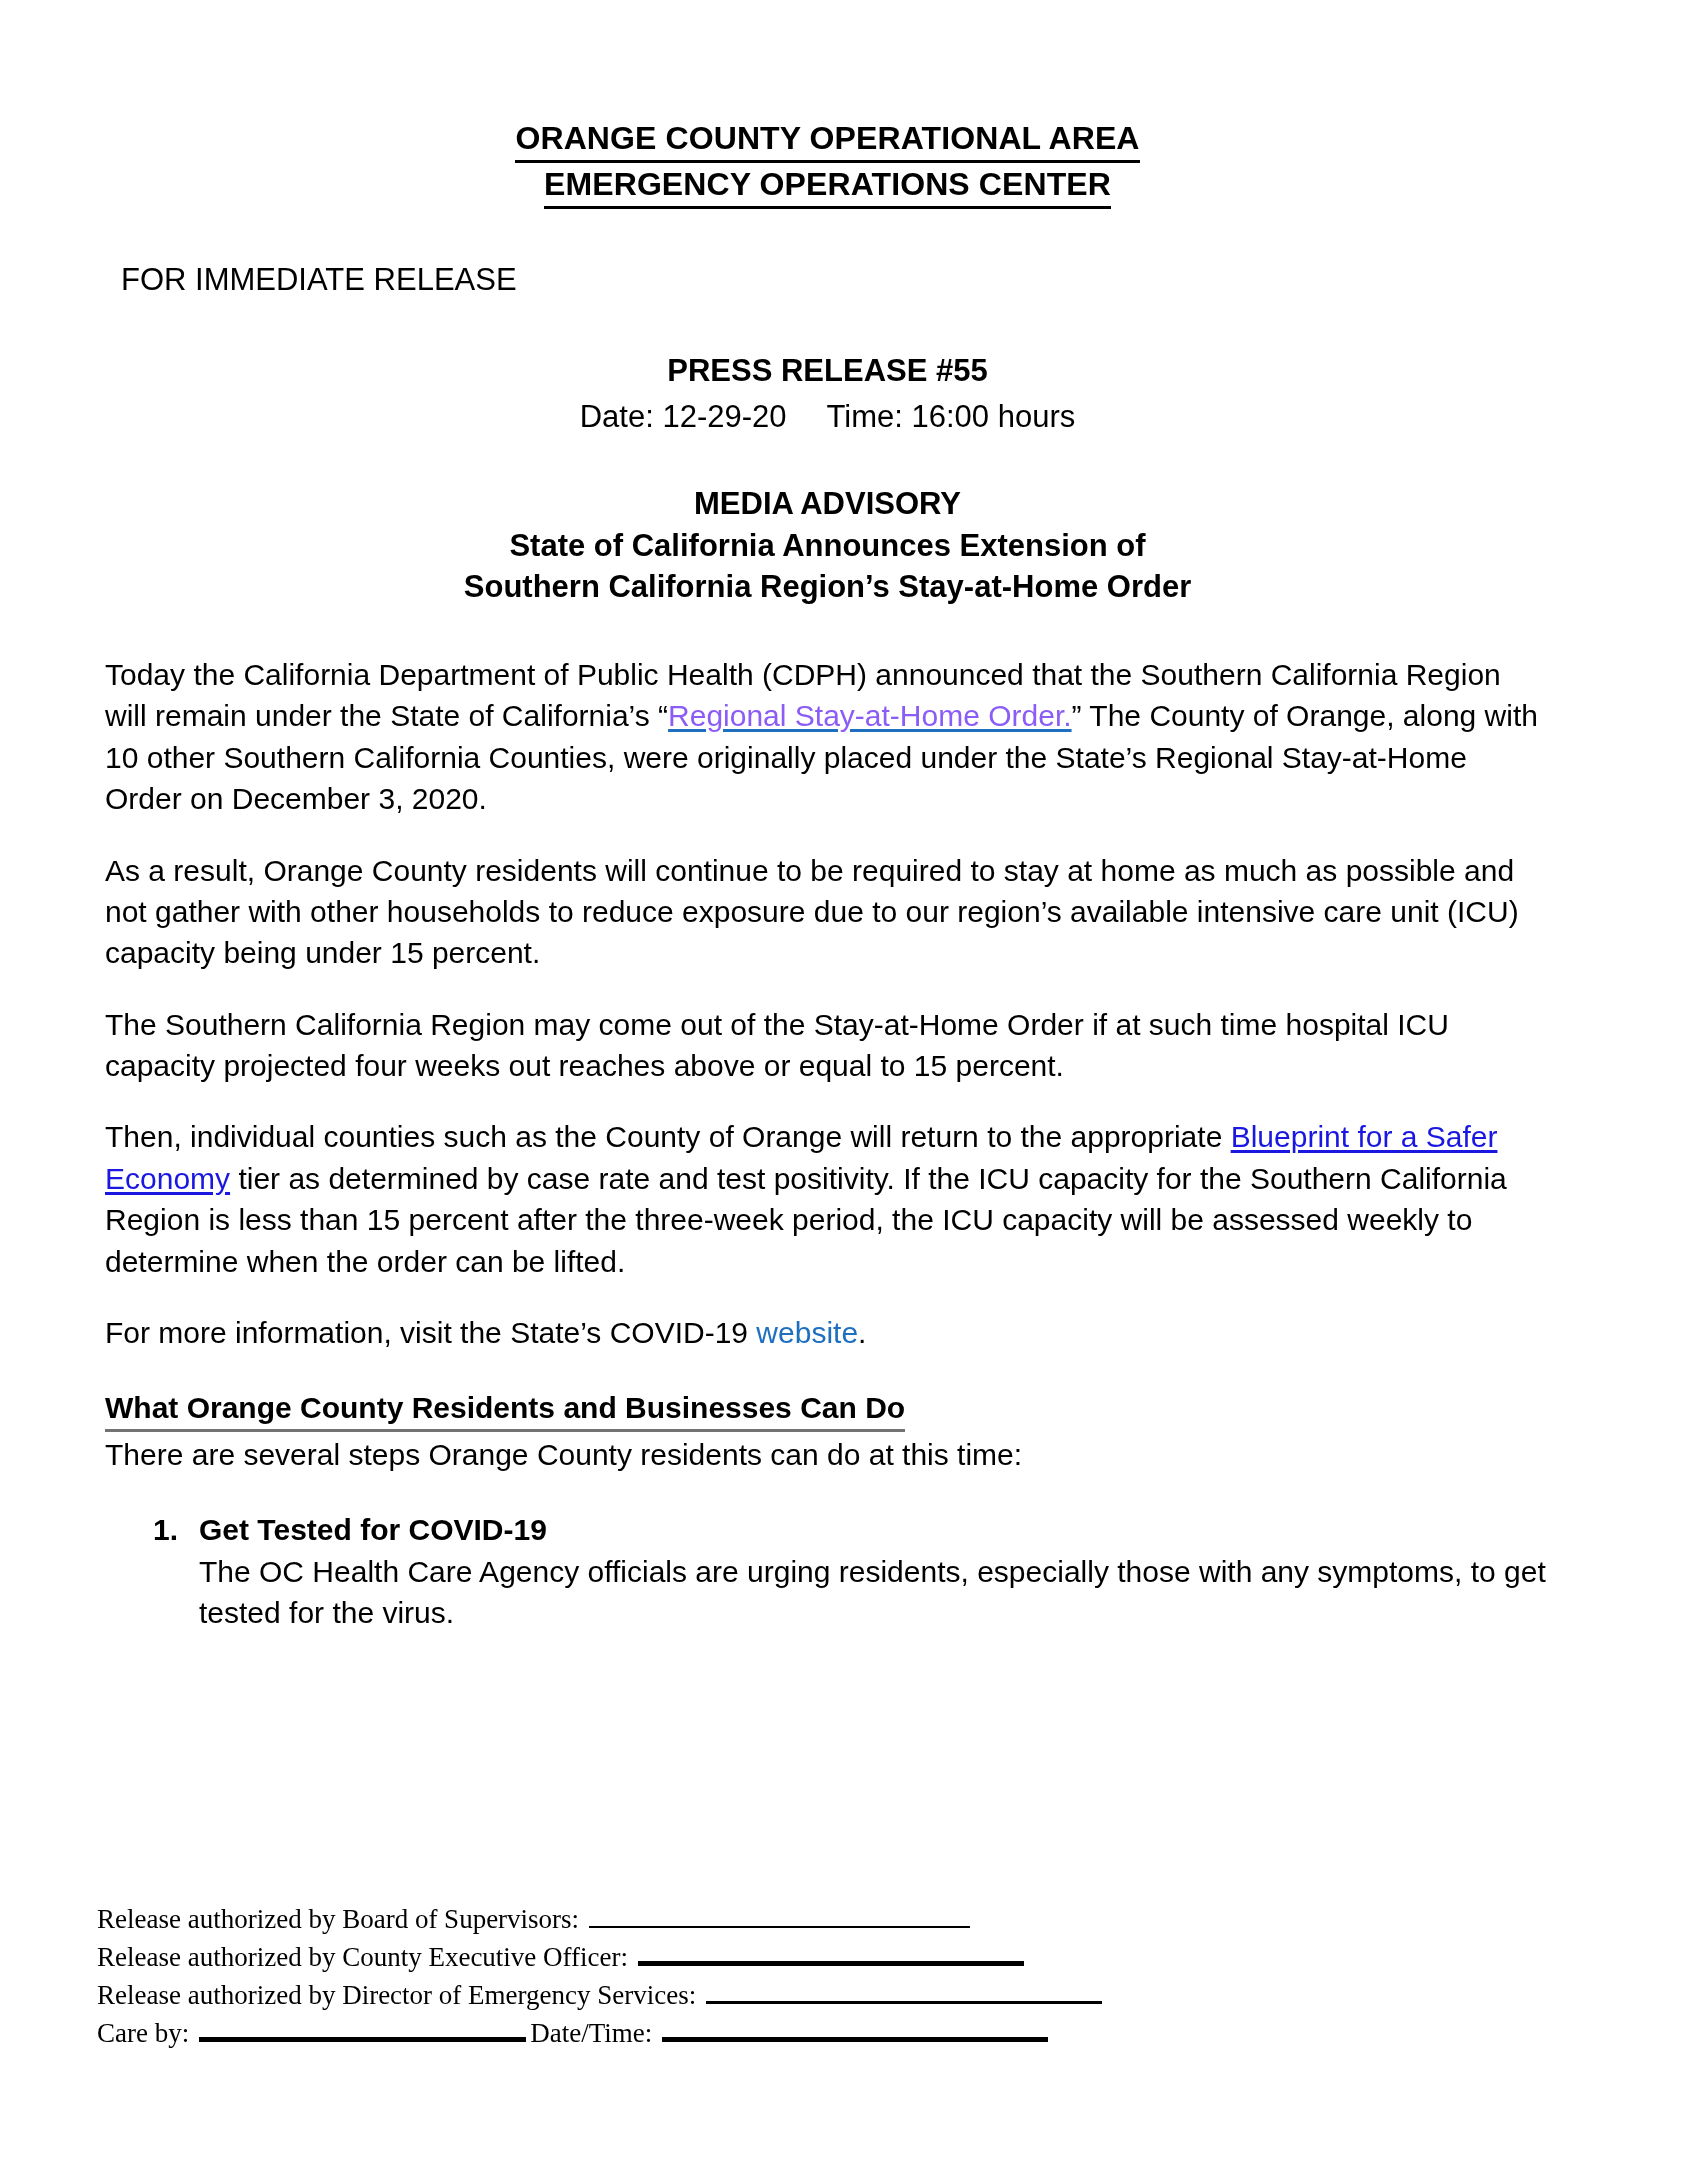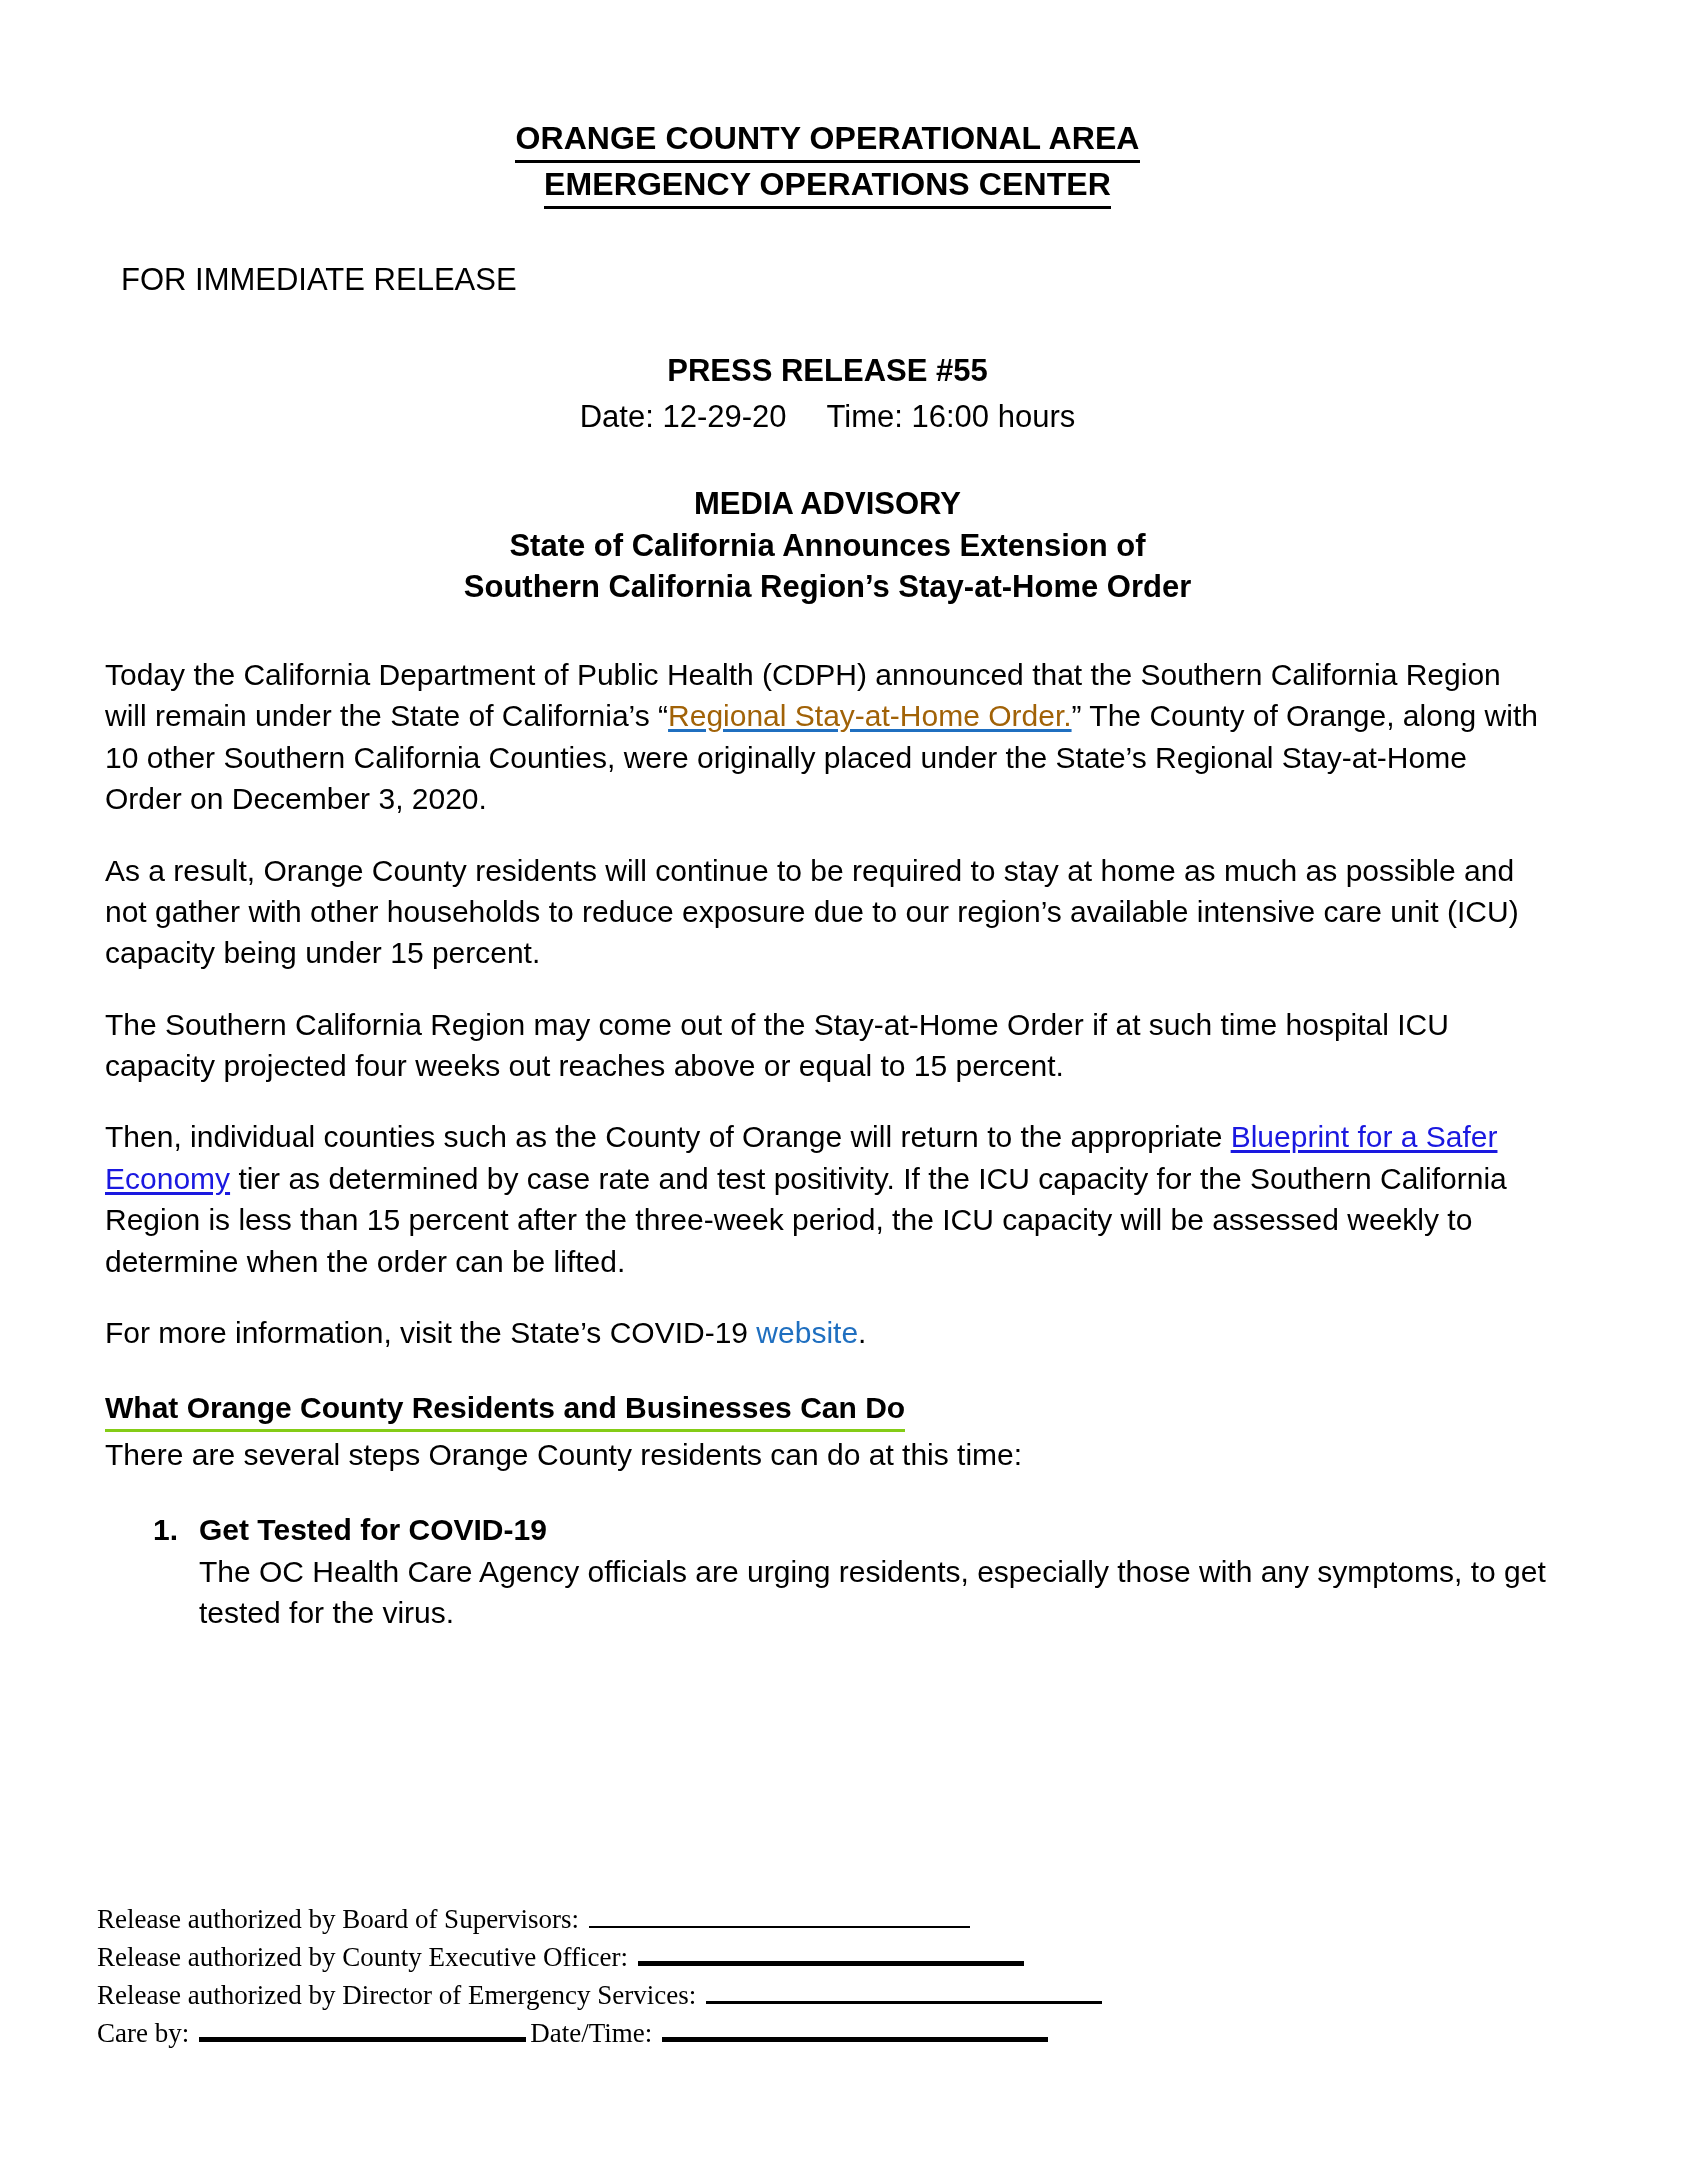--- a/index.html
+++ b/index.html
@@ -85,21 +85,21 @@
     margin-top: 46px;
     font-size: 30px;
     line-height: 1.38;
   }
   .body-text p {
     margin: 0 0 30px 0;
   }
   .body-text p:last-child { margin-bottom: 0; }
 
   a.link-steel {
-    color: #a16207;
+    color: #8b5cf6;
     text-decoration: underline;
     text-decoration-color: #1f6fc0;
     text-underline-offset: 3px;
   }
   a.link-steel-plain {
     color: #1f6fc0;
     text-decoration: none;
   }
   a.link-vivid {
     color: #1a18e0;
@@ -110,21 +110,21 @@
 
   
   .section-head {
     margin-top: 34px;
     font-size: 30px;
     font-weight: bold;
     line-height: 1.38;
   }
   .section-head .u {
     display: inline-block;
-    border-bottom: 3px solid #84cc16;
+    border-bottom: 3px solid #737373;
     padding-bottom: 0px;
   }
   .section-sub {
     font-size: 30px;
     line-height: 1.38;
     margin-top: 2px;
   }
 
   
   .steps {

